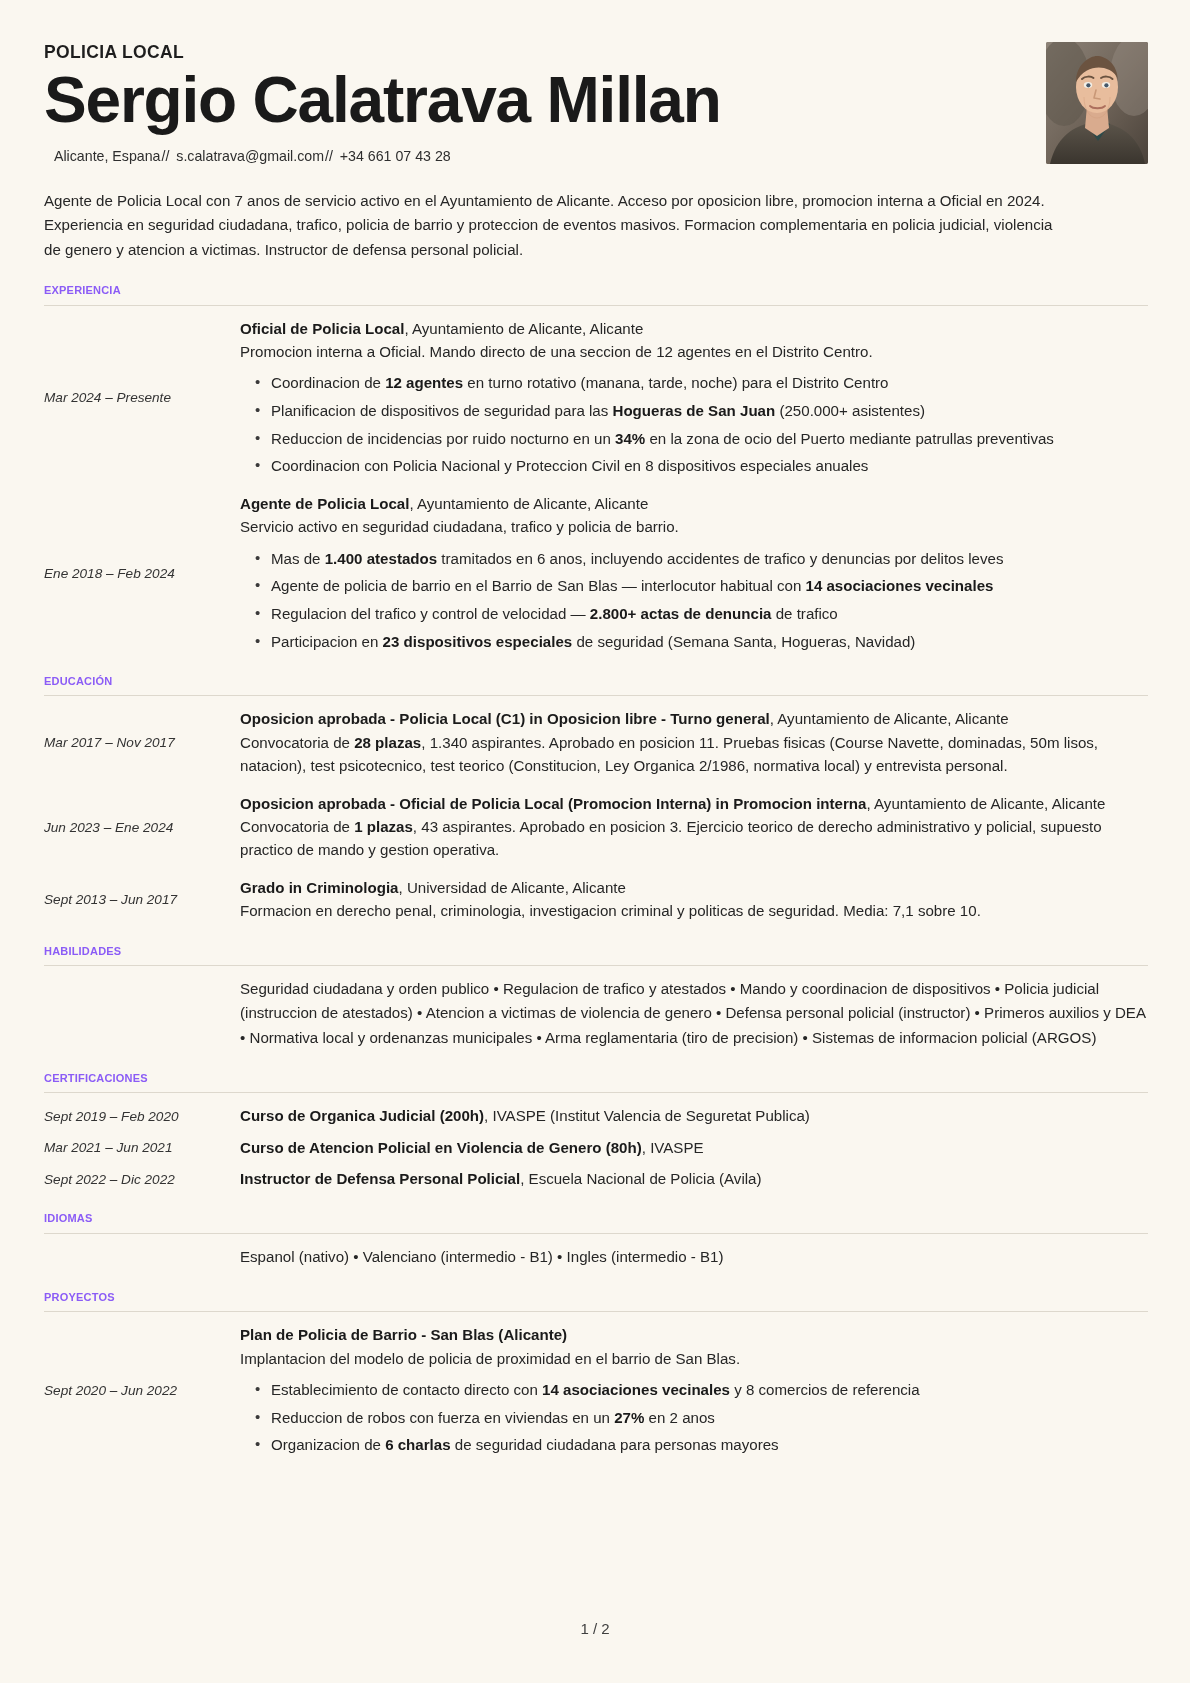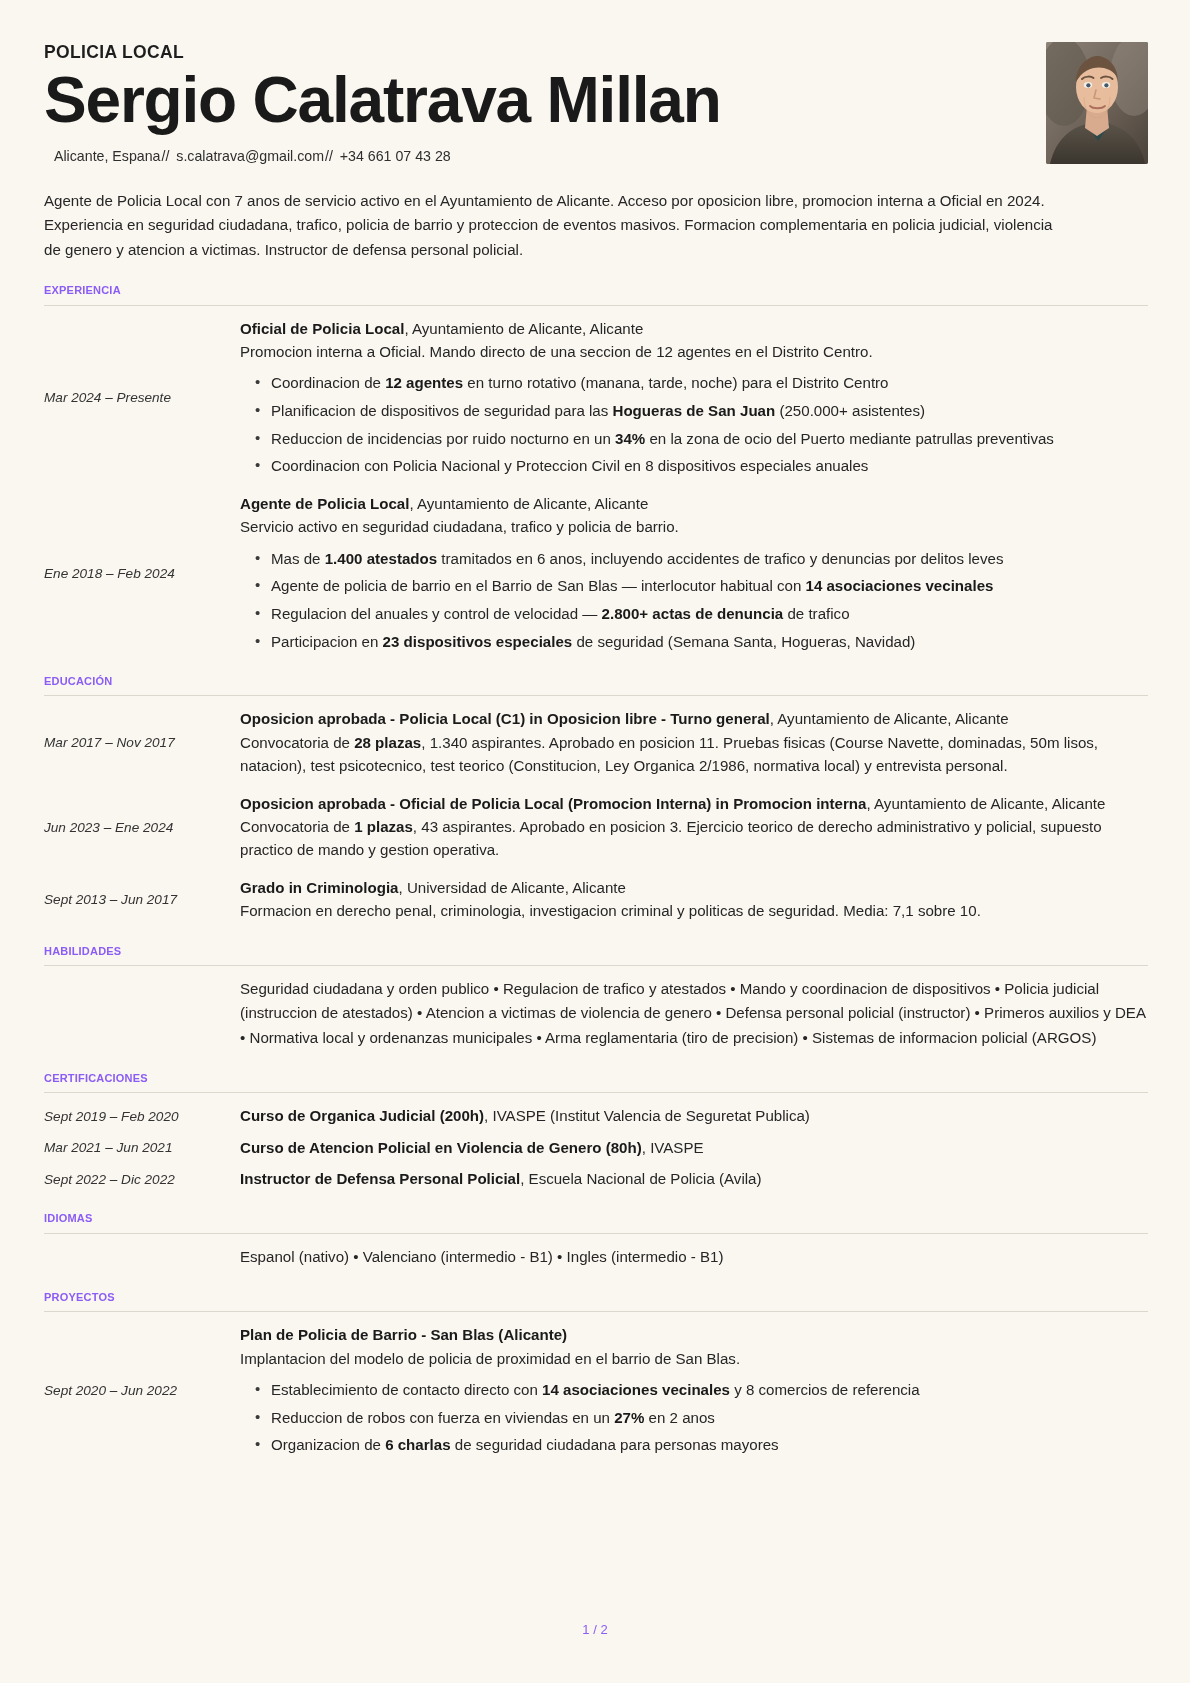--- a/index.html
+++ b/index.html
@@ -163,22 +163,22 @@
   .cert-entry { margin-bottom: 8px; }
   .cert-entry:last-child { margin-bottom: 0; }
 
   
   .footer {
     position: absolute;
     left: 0;
     right: 0;
     bottom: 46px;
     text-align: center;
-    font-size: 13px;
-    color: #8b5cf6;
+    font-size: 15px;
+    color: #404040;
   }
 </style>
 </head>
 <body>
 
 <div class="page">
 
   <div class="header">
     <div class="eyebrow">POLICIA LOCAL</div>
     <h1 class="fullname">Sergio Calatrava Millan</h1>
@@ -242,21 +242,21 @@
     </div>
 
     <div class="entry">
       <div class="entry-date">Ene 2018 – Feb 2024</div>
       <div class="entry-body">
         <div class="entry-head"><b>Agente de Policia Local</b><span>, Ayuntamiento de Alicante, Alicante</span></div>
         <div class="entry-desc">Servicio activo en seguridad ciudadana, trafico y policia de barrio.</div>
         <ul class="bullets">
             <li><span>Mas de </span><b>1.400 atestados</b><span> tramitados en 6 anos, incluyendo accidentes de trafico y denuncias por delitos leves</span></li>
             <li><span>Agente de policia de barrio en el Barrio de San Blas — interlocutor habitual con </span><b>14 asociaciones vecinales</b></li>
-            <li><span>Regulacion del anuales y control de velocidad — </span><b>2.800+ actas de denuncia</b><span> de trafico</span></li>
+            <li><span>Regulacion del trafico y control de velocidad — </span><b>2.800+ actas de denuncia</b><span> de trafico</span></li>
             <li><span>Participacion en </span><b>23 dispositivos especiales</b><span> de seguridad (Semana Santa, Hogueras, Navidad)</span></li>
           </ul>
       </div>
     </div>
   </div>
 
   <div class="section">
     <div class="section-title">EDUCACIÓN</div>
     <div class="section-rule"></div>
 

